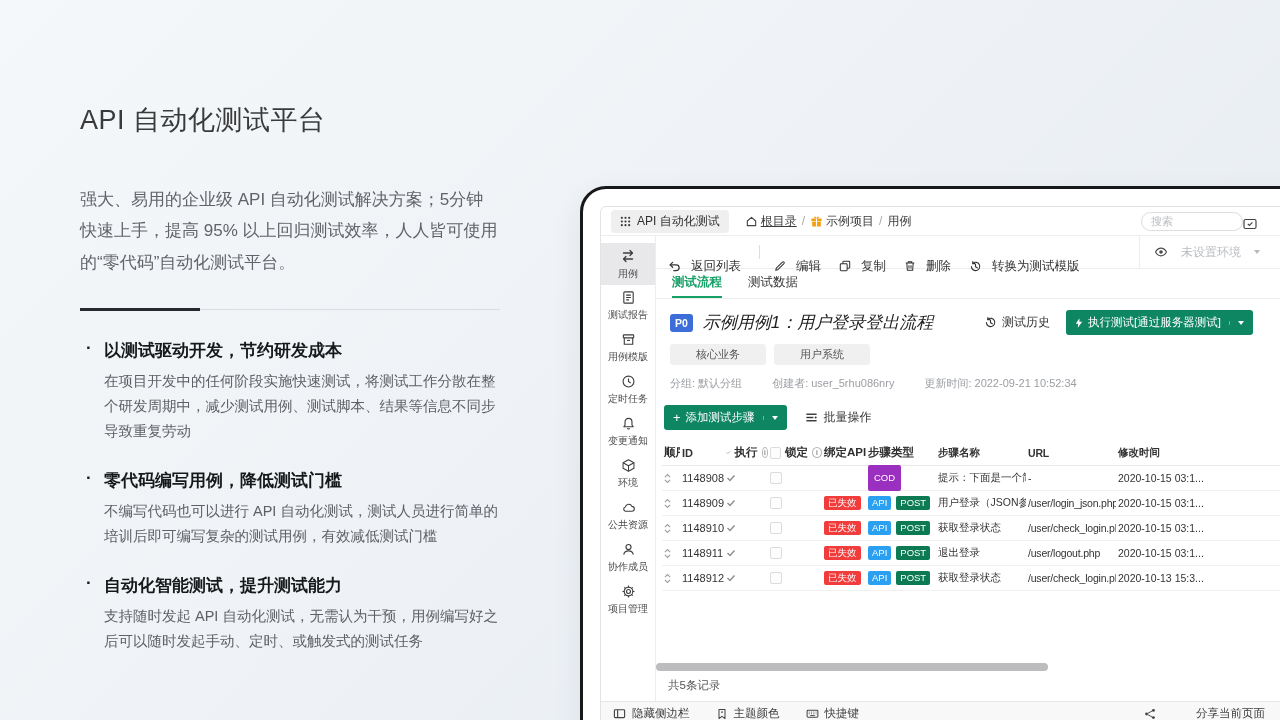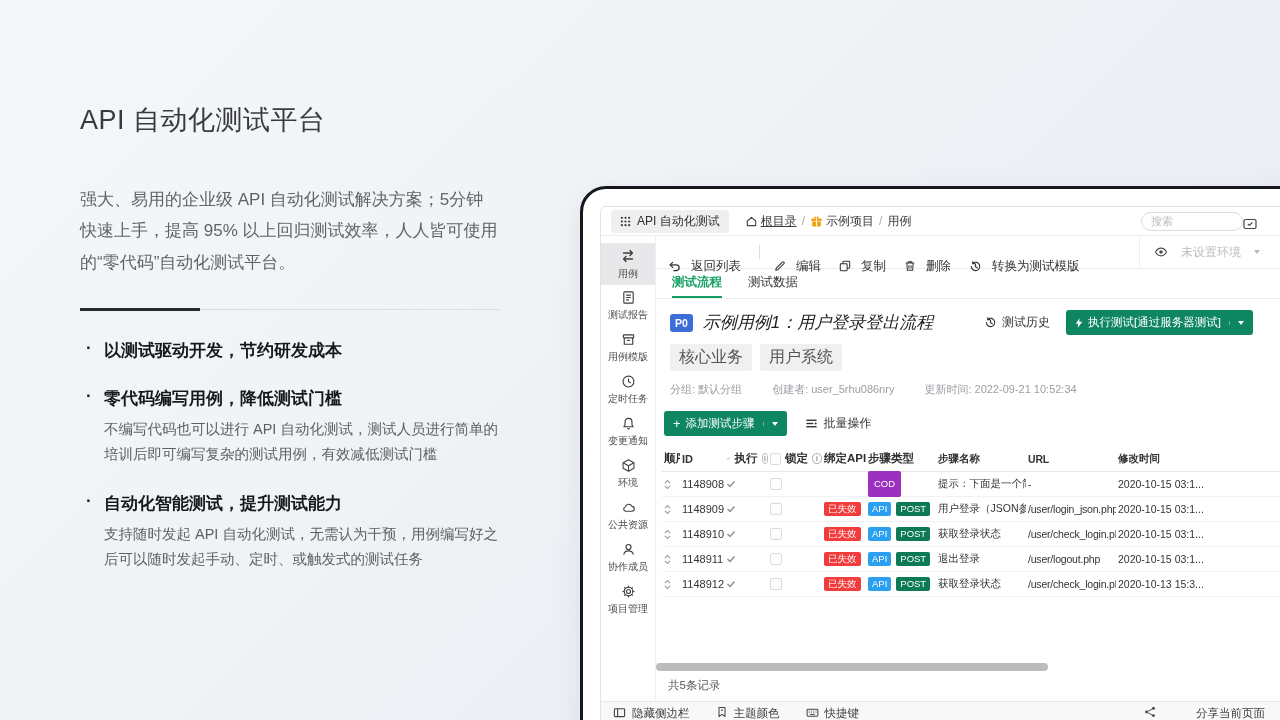--- a/index.html
+++ b/index.html
@@ -78,21 +78,21 @@
     padding:3px 5px; border-radius:3px; }
   .case-title { font-size:17px; font-weight:500; color:#222; margin-left:10px;font-style:italic; }
   .title-right { margin-left:auto; margin-right:52px; display:flex; align-items:center; gap:16px; }
   .history-btn { display:flex; align-items:center; gap:5px; font-size:12px; color:#333; }
   .btn-green { background:var(--accent); color:#fff; border-radius:3px; display:flex; align-items:center;
     font-size:11.5px; padding:5px 9px; }
   .btn-green .split { border-left:1px solid rgba(255,255,255,.4); margin-left:8px; padding-left:8px;
     display:flex; align-items:center; }
   .btn-green .caret { border-top-color:#fff; }
   .tag-row { margin-top:9px; display:flex; gap:8px; }
-  .tag { background:#f0f0f1; color:#555; font-size:16px; padding:3px 9px; border-radius:3px; }
+  .tag { background:#f0f0f1; color:#555; font-size:11px; padding:3px 26px; border-radius:3px; }
   .meta-row { margin-top:11px; display:flex; gap:30px; font-size:11px; color:#9b9ea3; }
 
   
   .actions-row { padding:2px 14px 10px 8px; display:flex; align-items:center; }
   .batch-btn { display:flex; align-items:center; gap:6px; font-size:12px; color:#333; margin-left:18px; }
 
   
   .tbl { padding-left:6px; }
   .trow,.thead { display:flex; align-items:center; height:25px; border-bottom:1px solid #f1f1f2; }
   .thead { height:26px; font-weight:bold; color:#2f2f2f; border-bottom:1px solid #e8e8e9; font-size:11.5px; }
@@ -113,36 +113,37 @@
   .pill.cod { background:var(--badge-cod); padding:8px 6px; }
 
   .filler { flex:1; }
   .scroll-row { padding:0 0 0 0; }
   .scroll-thumb { height:8px; width:392px; background:#bcbcbe; border-radius:4px; }
   .records { padding:7px 0 8px 12px; font-size:11.5px; color:#555; }
 
   
   .bottombar { flex:0 0 24px; height:24px; background:#f8f8f9; border-top:1px solid #e7e7e8;
     display:flex; align-items:center; padding:0 12px; gap:26px; font-size:11.5px; color:#3e3e3e; }
-  .bb-btn { display:flex; align-items:flex-start; gap:6px; }
+  .bb-btn { display:flex; align-items:center; gap:6px; }
   .bb-share { margin-left:auto; margin-right:42px;gap:40px; }
 </style>
 </head>
 <body>
 
 <div class="left-panel">
   <h1 class="page-title">API 自动化测试平台</h1>
   <p class="intro">强大、易用的企业级 API 自动化测试解决方案；5分钟快速上手，提高 95% 以上回归测试效率，人人皆可使用的“零代码”自动化测试平台。</p>
   <div class="divider">
     <div class="light"></div>
       <div class="dark"></div>
   </div>
   <div class="features">
     <div class="feature">
       <div class="feature-head">以测试驱动开发，节约研发成本</div>
+      <div class="feature-body">在项目开发中的任何阶段实施快速测试，将测试工作分散在整个研发周期中，减少测试用例、测试脚本、结果等信息不同步导致重复劳动</div>
     </div>
     <div class="feature">
       <div class="feature-head">零代码编写用例，降低测试门槛</div>
       <div class="feature-body">不编写代码也可以进行 API 自动化测试，测试人员进行简单的培训后即可编写复杂的测试用例，有效减低测试门槛</div>
     </div>
     <div class="feature">
       <div class="feature-head">自动化智能测试，提升测试能力</div>
       <div class="feature-body">支持随时发起 API 自动化测试，无需认为干预，用例编写好之后可以随时发起手动、定时、或触发式的测试任务</div>
     </div>
   </div>

